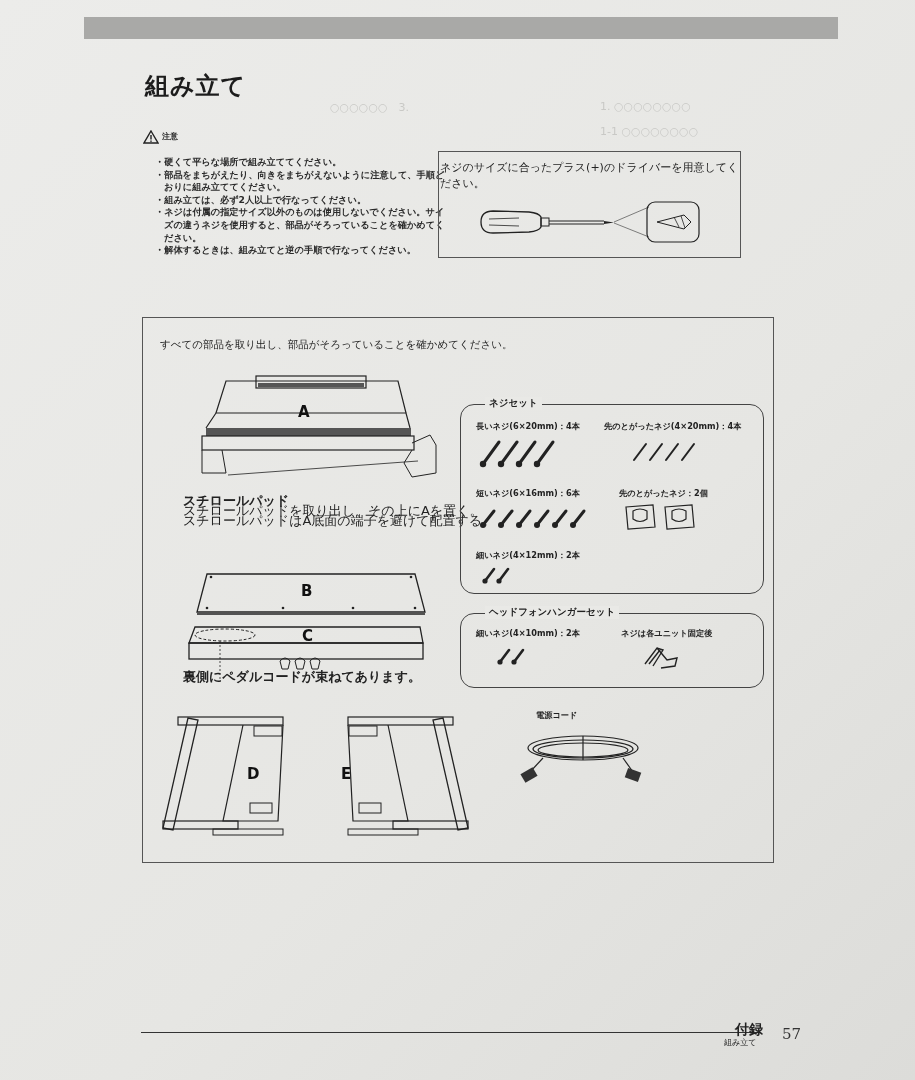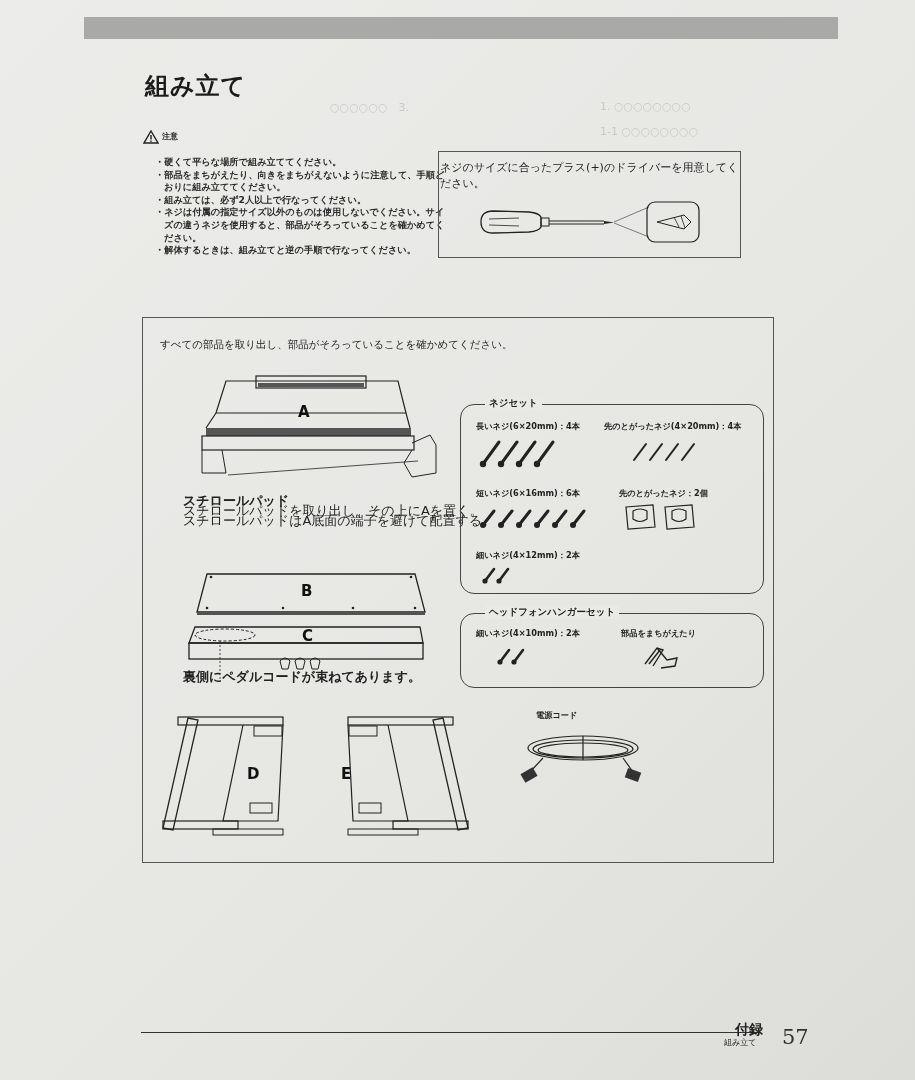--- a/index.html
+++ b/index.html
@@ -59,21 +59,21 @@
     .footer-line {
       position: absolute; left: 141px; top: 1032px; width: 617px; height: 1px; background: #333;
     }
     .footer-section {
       position: absolute; left: 735px; top: 1021px; font-size: 14px; font-weight: bold;
     }
     .footer-sub {
       position: absolute; left: 724px; top: 1037px; font-size: 8px;
     }
     .page-number {
-      position: absolute; left: 782px; top: 1025px; font-size: 21px;
+      position: absolute; left: 782px; top: 1025px; font-size: 15px;
       font-family: "DejaVu Serif", "Liberation Serif", serif; color: #333;
     }
     .ghost { position: absolute; color: #c9c9c6; font-size: 11px; }
   </style>
 </head>
 <body>
 
 <div class="page">
 
   <div class="ghost" style="left:600px;top:100px;">1. ○○○○○○○○</div>
@@ -248,21 +248,21 @@
         <g fill="#222">
             <circle cx="4" cy="18" r="2.6"></circle>
             <circle cx="18" cy="18" r="2.6"></circle>
           </g>
       </svg>
     </div>
 
     <div class="group-box" style="left:317px;top:267px;width:304px;height:75px;">
       <div class="group-title">ヘッドフォンハンガーセット</div>
       <div class="item-label" style="left:15px;top:14px;">細いネジ(4×10mm)：2本</div>
-      <div class="item-label" style="left:160px;top:14px;">部品をまちがえたり</div>
+      <div class="item-label" style="left:160px;top:14px;">ネジは各ユニット固定後</div>
       <svg style="position:absolute;left:35px;top:30px;" width="35" height="22" viewBox="0 0 35 22">
         <g stroke="#222" stroke-width="2.6" stroke-linecap="round">
             <line x1="4" y1="18" x2="13" y2="6"></line>
             <line x1="18" y1="18" x2="27" y2="6"></line>
           </g>
         <g fill="#222">
             <circle cx="4" cy="18" r="2.6"></circle>
             <circle cx="18" cy="18" r="2.6"></circle>
           </g>
       </svg>

